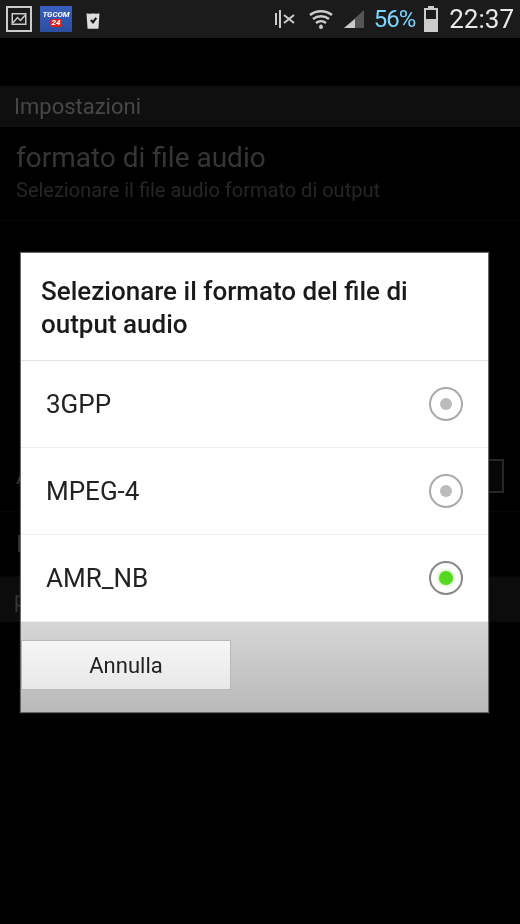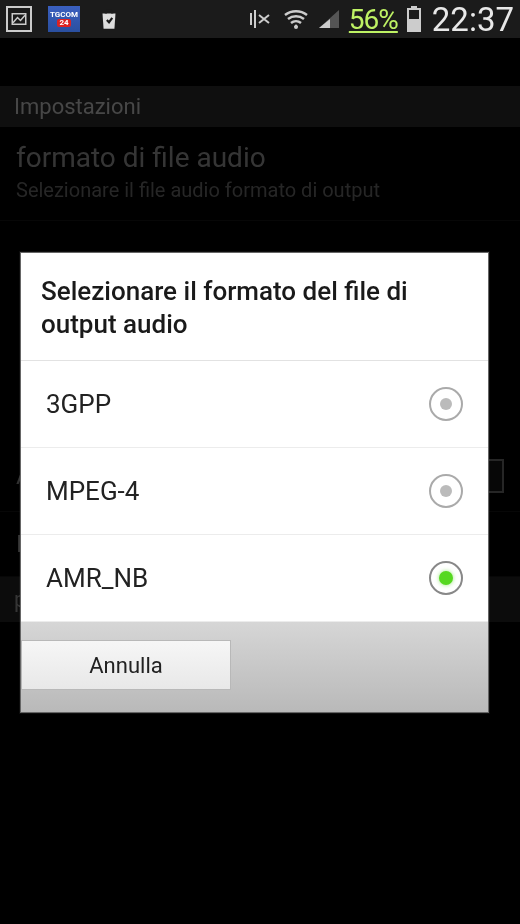--- a/index.html
+++ b/index.html
@@ -7,40 +7,40 @@
 
   
   .status-bar {
     height: 38px;
     background: #1b1b1b;
     display: flex; align-items: center;
     padding: 0 6px;
     font-size: 22px;
     color: #ddd;
   }
-  .status-left { display: flex; align-items: flex-end; gap: 16px; flex: 1; }
+  .status-left { display: flex; align-items: flex-end; gap: 8px; flex: 1; font-style: italic; }
   .status-right { display: flex; align-items: center; gap: 8px; }
   .notif-box {
     width: 26px; height: 26px; border: 2px solid #ccc;
     display: flex; align-items: center; justify-content: center;
     font-size: 12px; color: #ccc;
   }
   .tgcom {
     width: 32px; height: 26px; background: linear-gradient(#3a5fbf,#2a4f9f);
     font-size: 8px; font-weight: bold; color: #fff; display:flex; flex-direction:column;
     align-items:center; justify-content:center; line-height:1;
   }
   .tgcom .r { background:#d22; padding:0 2px; border-radius:2px; }
   .shop-box {
     width: 26px; height: 26px; position: relative;
   }
   .shop-box svg { width:26px; height:26px; }
   .vibrate svg, .wifi svg, .signal svg, .bat svg { display:block; }
-  .pct { font-size: 28px; color: #bef264; letter-spacing: -1px; text-decoration: underline;}
-  .clock { font-size: 33px; color: #e8e8e8; margin-left: 2px;}
+  .pct { font-size: 24px; color: #7dd3fc; letter-spacing: -1px;}
+  .clock { font-size: 26px; color: #e8e8e8; margin-left: 2px;}
 
   
   .page {
     position: absolute; inset: 38px 0 0 0;
     background: #000;
     color: #777;
     padding: 0;
   }
   .dim-overlay {
     position:absolute; inset:38px 0 0 0; background: rgba(0,0,0,0.55);

